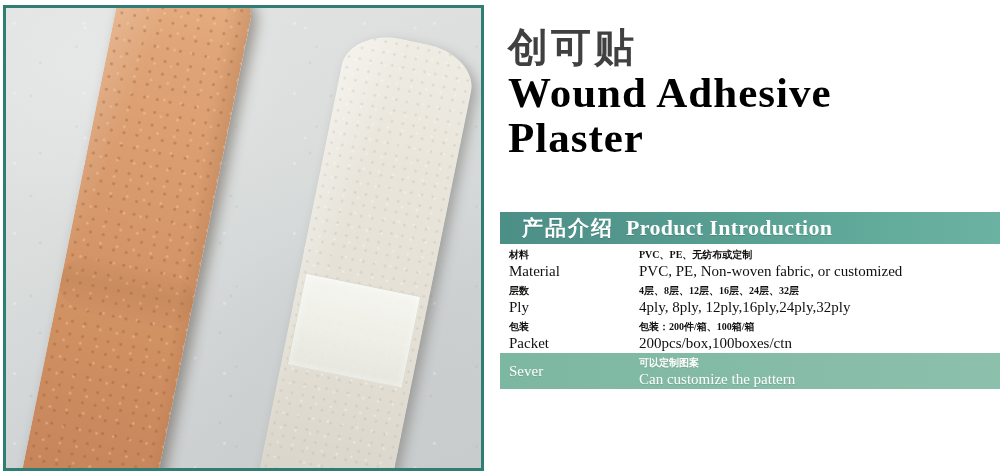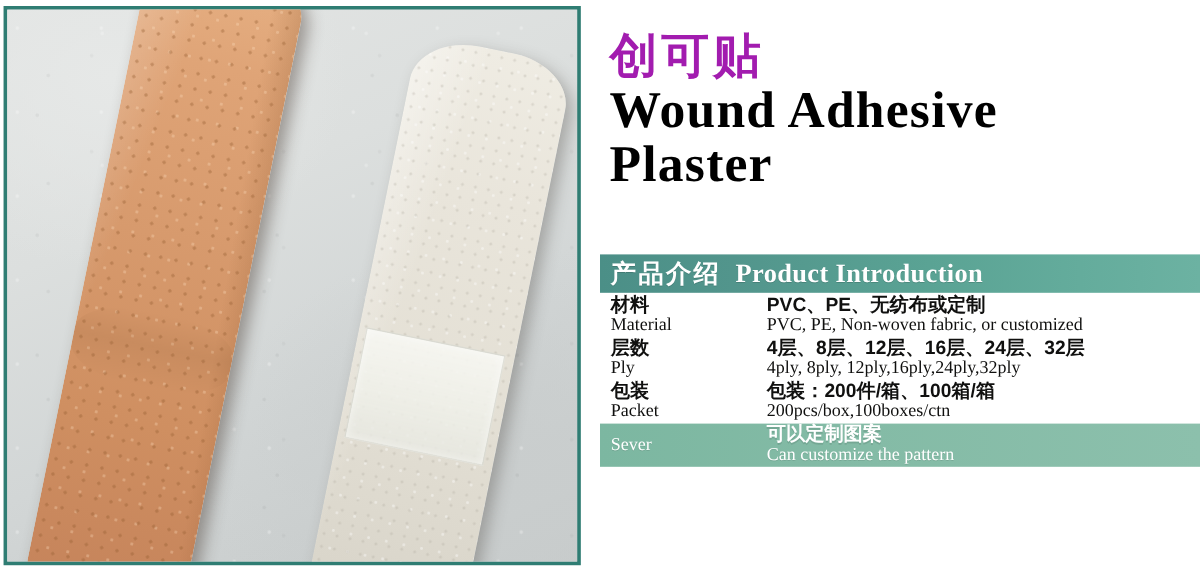--- a/index.html
+++ b/index.html
@@ -132,21 +132,21 @@
     background: #ffffff;
   }
 
   .title-block {
     position: absolute;
     left: 11px;
     top: 24px;
     width: 480px;
   }
   .title-cn {
-    color: #a21caf;
+    color: #404040;
     font-size: 40px;
     line-height: 46px;
     font-weight: bold;
     letter-spacing: 3px;
     font-family: "DejaVu Serif", "Liberation Serif", serif;
     white-space: nowrap;
   }
   .title-en {
     color: #000000;
     font-size: 43px;
@@ -159,21 +159,21 @@
   
   .section-header {
     position: absolute;
     left: 3px;
     top: 212px;
     width: 500px;
     height: 32px;
     background: linear-gradient(90deg, #4b8f87 0%, #52958c 22%, #5aa394 55%, #64ac9c 80%, #6cb2a2 100%);
     display: flex;
     align-items: center;
-    padding-left: 9px;
+    padding-left: 22px;
     box-sizing: border-box;
     color: #ffffff;
   }
   .section-header .sh-cn {
     font-size: 21px;
     font-weight: bold;
     letter-spacing: 2px;
     font-family: "DejaVu Serif", "Liberation Serif", serif;
     text-shadow: 0 1px 0 rgba(0,0,0,.14);
   }
@@ -210,24 +210,24 @@
   .spec-label {
     width: 130px;
     flex: 0 0 130px;
   }
   .spec-value {
     flex: 1 1 auto;
     min-width: 0;
   }
   .ln-cn {
     display: block;
-    font-size: 16px;
+    font-size: 10px;
     line-height: 17px;
     font-weight: bold;
-    font-family: Liberation Sans, sans-serif;
+    font-family: Liberation Serif, serif;
     white-space: nowrap;
   }
   .ln-en {
     display: block;
     font-size: 15px;
     line-height: 17px;
     font-family: "Liberation Serif", "DejaVu Serif", serif;
     white-space: nowrap;
   }
   .spec-row.tinted .ln-cn,

